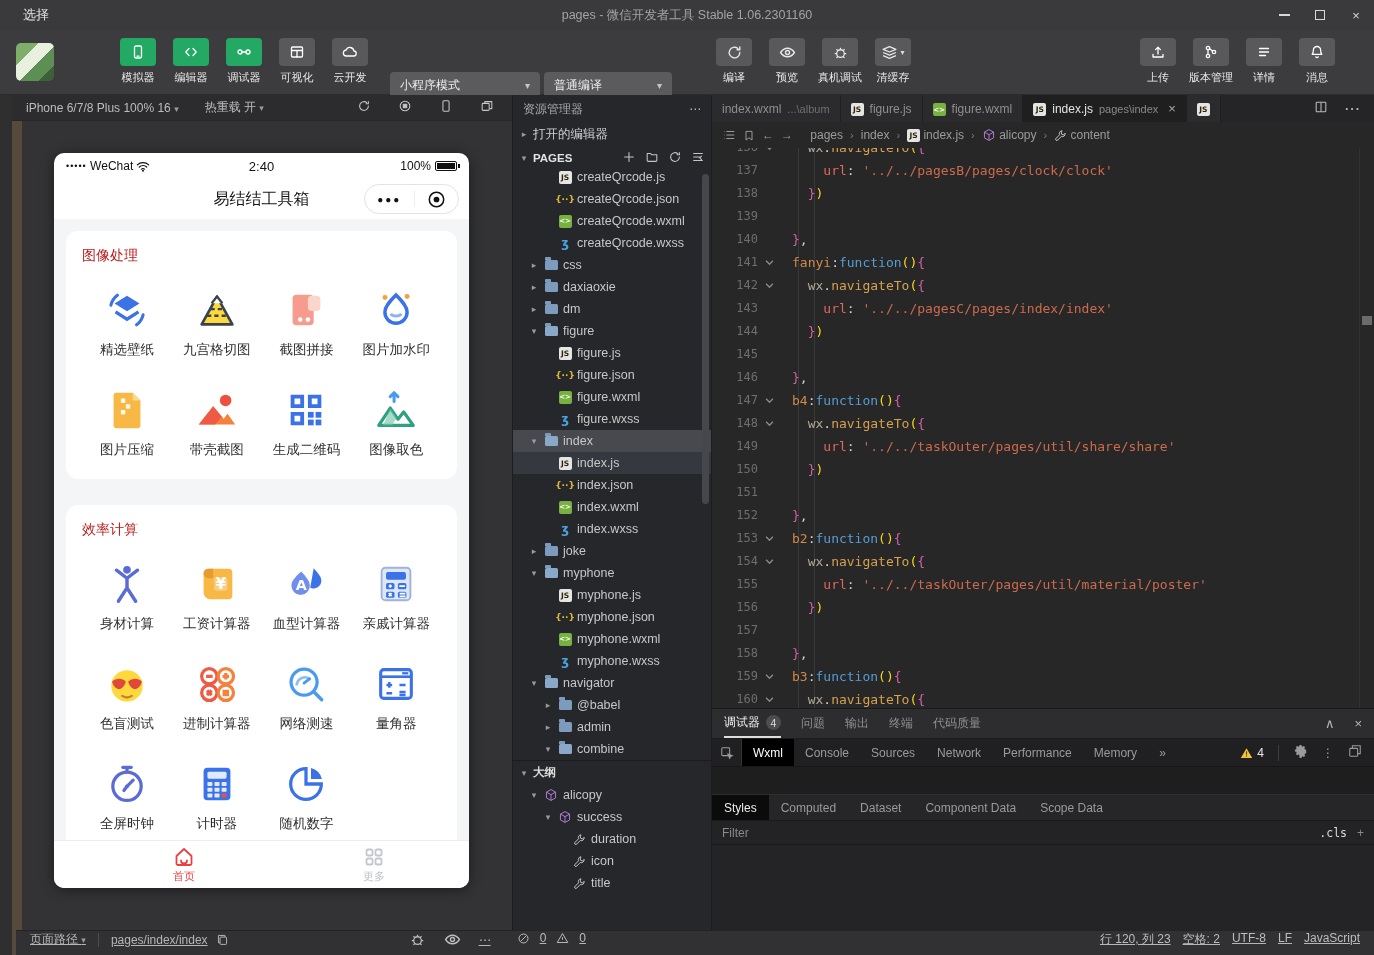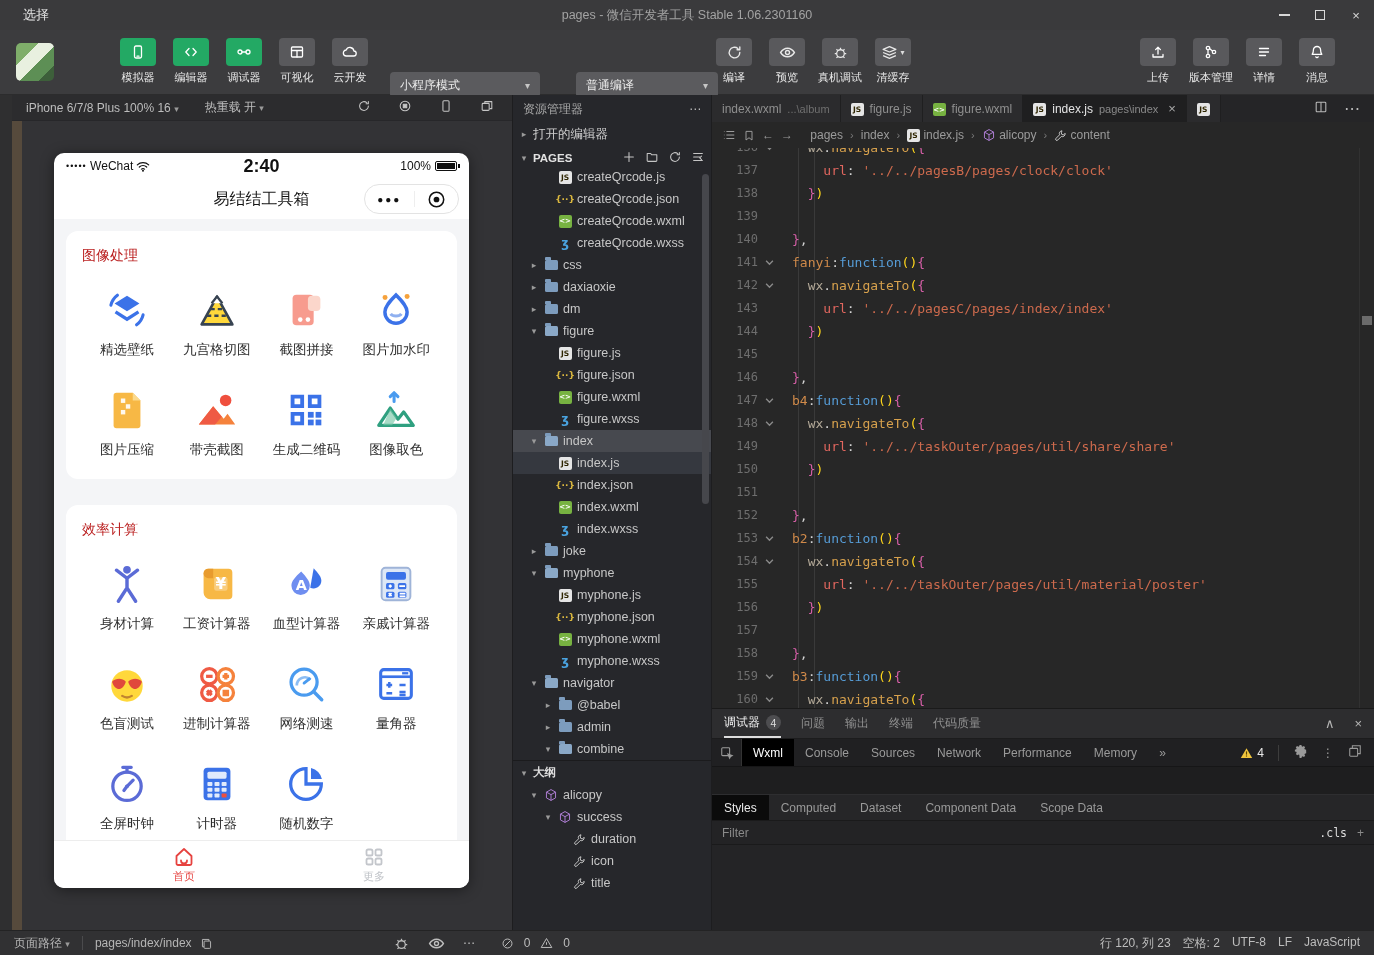--- a/index.html
+++ b/index.html
@@ -40,21 +40,21 @@
   
   .sim{position:relative;width:500px;height:100%;background:#333336;flex:none;}
   .sim-strip{position:absolute;left:0;top:0;width:10px;height:100%;background:#564a3c;}
   .sim-head{height:26px;background:#2c2c2e;display:flex;align-items:center;font-size:12px;color:#bdbdbd;
             padding-left:14px;gap:26px;border-bottom:1px solid #27272a;}
   .sim-head .hicons{margin-left:auto;display:flex;gap:27px;padding-right:18px;color:#c5c5c5;}
   .phone{position:absolute;left:42px;top:58px;width:415px;height:735px;background:#fff;border-radius:10px;
          box-shadow:0 2px 14px rgba(0,0,0,.45);overflow:hidden;color:#111;}
   .p-status{height:26px;display:flex;align-items:center;padding:0 12px;font-size:12px;color:#111;position:relative;}
   .p-status .dots{letter-spacing:1px;font-size:9px;}
-  .p-status .time{position:absolute;left:50%;transform:translateX(-50%);font-size:18px;font-weight:bold;}
+  .p-status .time{position:absolute;left:50%;transform:translateX(-50%);font-size:13px;}
   .p-status .right{margin-left:auto;display:flex;align-items:center;gap:4px;}
   .batt{display:inline-block;width:22px;height:10px;border:1.3px solid #111;border-radius:2px;position:relative;}
   .batt:after{content:"";position:absolute;right:-4px;top:2px;width:2px;height:4px;background:#111;}
   .batt i{position:absolute;inset:1px;background:#111;}
   .p-nav{height:40px;position:relative;display:flex;align-items:center;justify-content:center;}
   .p-nav .ttl{font-size:16px;color:#151515;}
   .capsule{position:absolute;right:10px;top:5px;width:95px;height:30px;border:1px solid #e3e3e3;border-radius:15px;
            display:flex;align-items:center;justify-content:space-evenly;background:#fff;}
   .capsule .dots3{font-size:10px;letter-spacing:2px;color:#111;}
   .capsule .divd{width:1px;height:16px;background:#eee;}
@@ -147,22 +147,22 @@
              border-bottom:1px solid #1a1a1b;}
   .st-tab{display:flex;align-items:center;padding:0 12px;}
   .st-tab.active{background:#0b0b0b;color:#ececec;}
   .filterrow{height:24px;background:#232325;display:flex;align-items:center;padding:0 10px;font-size:12px;
              color:#8a8a8a;border-bottom:1px solid #1a1a1b;}
   .filterrow .fr{margin-left:auto;display:flex;gap:10px;align-items:center;}
   .filterrow .cls{color:#dcdcdc;font-family:"DejaVu Sans Mono",monospace;font-size:11.5px;}
   .dbg-body{flex:1;background:#242426;}
 
   
-  .statusbar{position:absolute;left:0;bottom:0;right:0;height:25px;background:#313133;border-top:1px solid #232324;
-             display:flex;align-items:center;font-size:12px;color:#b5b5b5;padding:0 14px;}
+  .statusbar{position:absolute;left:16px;bottom:0;right:0;height:25px;background:#313133;border-top:1px solid #232324;
+             display:flex;align-items:flex-start;font-size:12px;color:#b5b5b5;padding:0 14px;text-decoration:underline;}
   .sb-left{display:flex;align-items:center;gap:8px;}
   .sb-div{width:1px;height:14px;background:#4b4b4d;margin:0 4px;}
   .sb-icons{display:flex;gap:18px;margin-left:180px;color:#bdbdbd;align-items:center;}
   .sb-problems{display:flex;gap:10px;margin-left:26px;align-items:center;color:#bdbdbd;}
   .sb-right{margin-left:auto;display:flex;gap:12px;color:#bdbdbd;}
   .caret-s{font-size:9px;color:#9a9a9a;}
 </style>
 </head>
 <body>
 
@@ -239,21 +239,21 @@
               <path d="M4.5 12a3 3 0 0 1-.3-6 4 4 0 0 1 7.7 1 2.5 2.5 0 0 1-.4 5z"></path>
             </svg>
           </div>
           <div class="lbl">云开发</div>
         </div>
       </div>
     <div class="dropdown" id="dd-mode" style="left:390px;width:150px">
       <span>小程序模式</span>
       <span class="caret">▾</span>
     </div>
-    <div class="dropdown" id="dd-compile" style="left:576px;width:142px">
+    <div class="dropdown" id="dd-compile" style="left:544px;width:128px">
       <span>普通编译</span>
       <span class="caret">▾</span>
     </div>
     <div class="tile-group" id="tiles-mid" style="left:714px">
         <div class="tile">
           <div class="box grey">
             <svg width="17" height="17" viewBox="0 0 16 16" fill="none" stroke="#e8e8e8" stroke-width="1.3" stroke-linecap="round">
               <path d="M13 8a5 5 0 1 1-1.8-3.8"></path>
               <path d="M13 2.8v2.6h-2.6" stroke-linejoin="round"></path>
             </svg>

